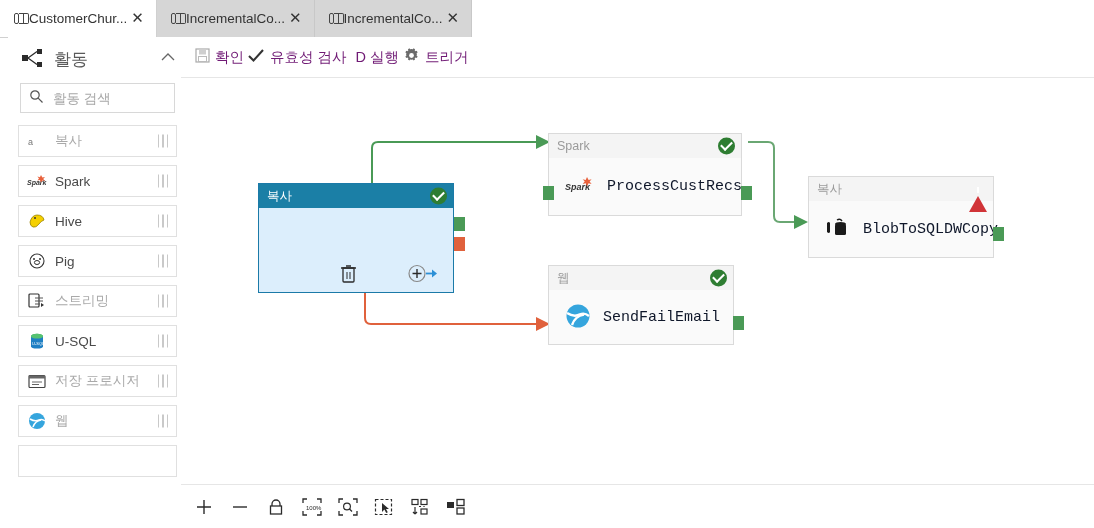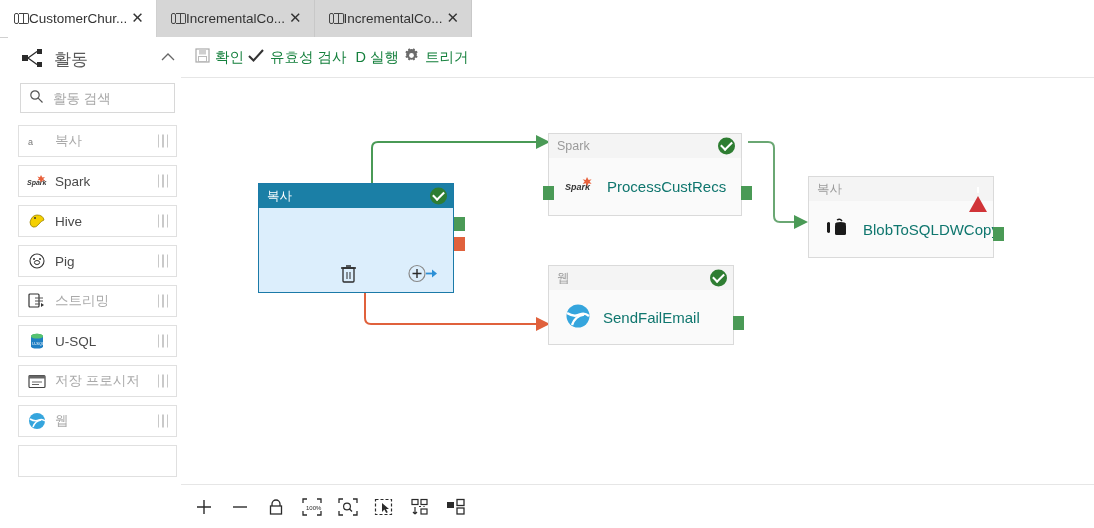--- a/index.html
+++ b/index.html
@@ -175,21 +175,21 @@
     background: #ffffff;
     border-bottom: 1px solid #e6e6e6;
     box-sizing: border-box;
     display: flex;
     align-items: center;
     padding-left: 14px;
   }
   .tb-item {
     display: flex;
     align-items: center;
-    color: #15803d;
+    color: #701a75;
     font-size: 14.5px;
     white-space: nowrap;
   }
   .tb-item .tb-txt { margin-left: 5px; }
   .tb-sep { width: 4px; }
 
   
   .canvas {
     position: absolute;
     left: 181px; top: 78px;
@@ -222,23 +222,24 @@
   .node-body {
     background: #fafafa;
     height: calc(100% - 24px);
     display: flex;
     align-items: center;
     padding-left: 16px;
     box-sizing: border-box;
   }
   .node-name {
     font-size: 15px;
-    color: #0f766e;
+    color: #0f172a;
     margin-left: 12px;
     white-space: nowrap;
+    font-family: Liberation Mono, monospace;
   }
   .badge {
     position: absolute;
     right: 6px; top: 50%;
     transform: translateY(-50%);
   }
   .check-badge {
     width: 17px; height: 17px;
     border-radius: 50%;
     background: #2e7d32;

